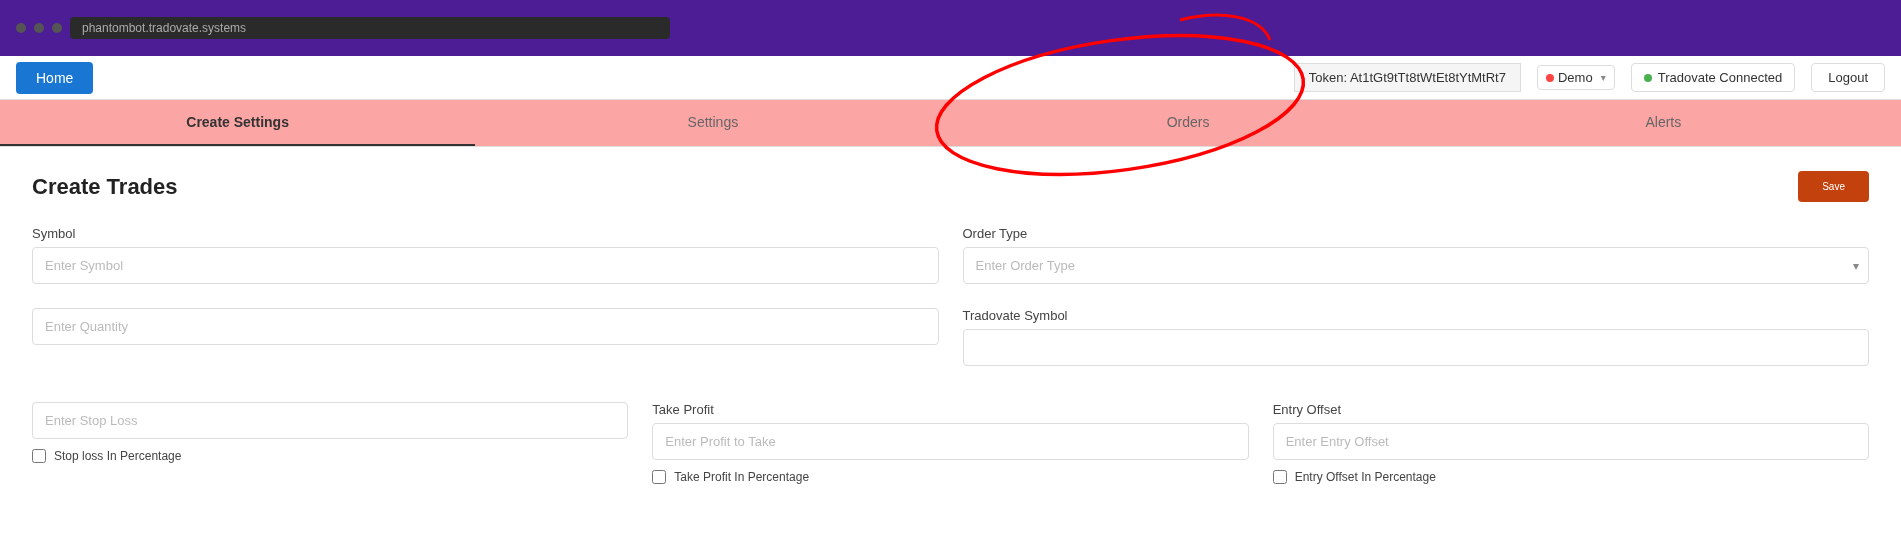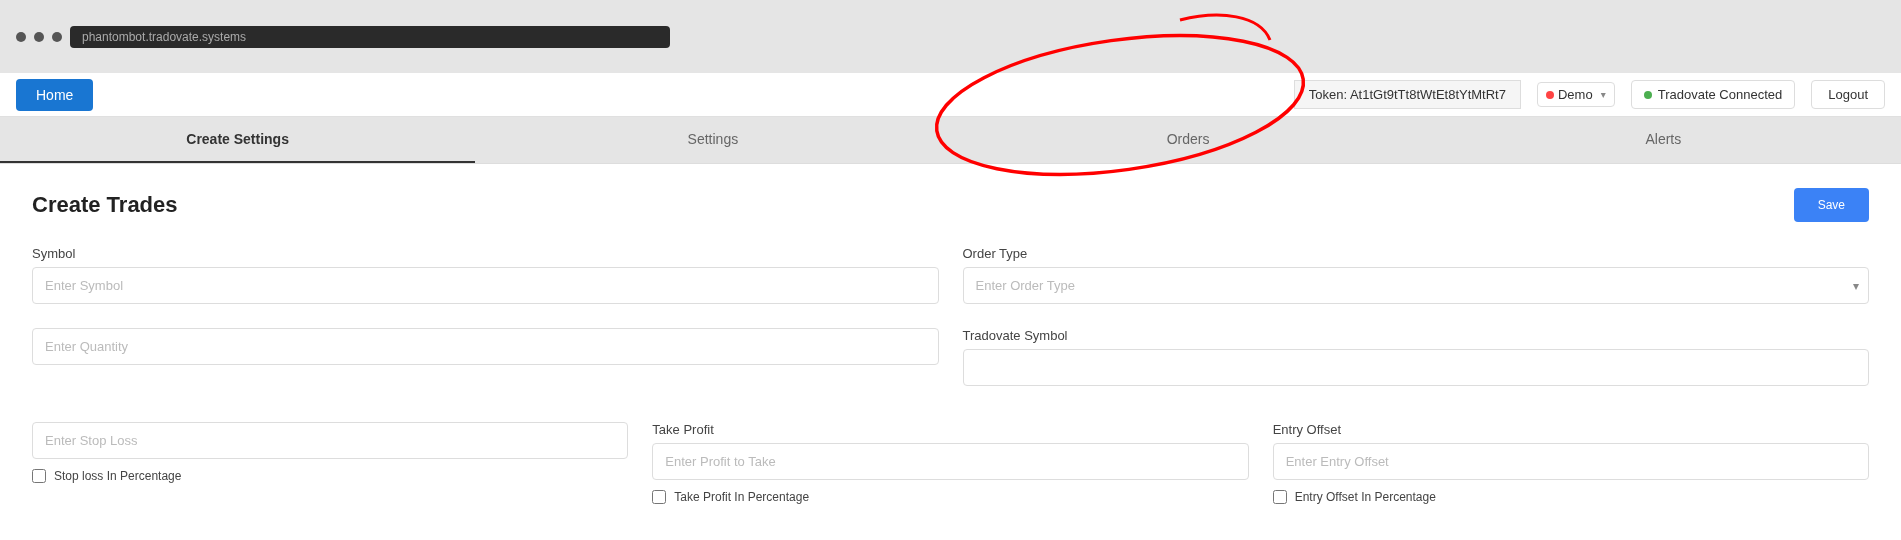--- a/index.html
+++ b/index.html
@@ -1,21 +1,21 @@
 <!DOCTYPE html>
 <html><head>
   <meta charset="utf-8">
   <style>
     * { box-sizing: border-box; margin: 0; padding: 0; }
     body { font-family: Arial, sans-serif; background: #fff; font-size: 14px; color: #333; }
 
     
     .browser-bar {
-      background: #e5e5e5;
-      height: 73px;
+      background: #4c1d95;
+      height: 56px;
       display: flex;
       align-items: center;
       padding: 0 16px;
       gap: 8px;
     }
     .browser-bar-dot {
       width: 10px; height: 10px; border-radius: 50%; background: #555; display: inline-block;
     }
     .browser-bar-url {
       background: #2a2a2a;
@@ -86,21 +86,21 @@
       padding: 6px 16px;
       font-size: 13px;
       cursor: pointer;
       color: #333;
     }
 
     
     .nav-tabs {
       display: flex;
       border-bottom: 1px solid #ddd;
-      background: #e5e5e5;
+      background: #fca5a5;
     }
     .nav-tab {
       flex: 1;
       text-align: center;
       padding: 14px 0;
       font-size: 14px;
       cursor: pointer;
       color: #666;
       border-bottom: 2px solid transparent;
     }
@@ -120,26 +120,26 @@
       align-items: center;
       justify-content: space-between;
       margin-bottom: 24px;
     }
     .page-title {
       font-size: 22px;
       font-weight: 600;
       color: #222;
     }
     .save-btn {
-      background: #3b82f6;
+      background: #c2410c;
       color: #fff;
       border: none;
       border-radius: 4px;
       padding: 10px 24px;
-      font-size: 12px;
+      font-size: 10px;
       cursor: pointer;
       font-weight: 500;
     }
 
     
     .form-row {
       display: grid;
       grid-template-columns: 1fr 1fr;
       gap: 24px;
       margin-bottom: 36px;

